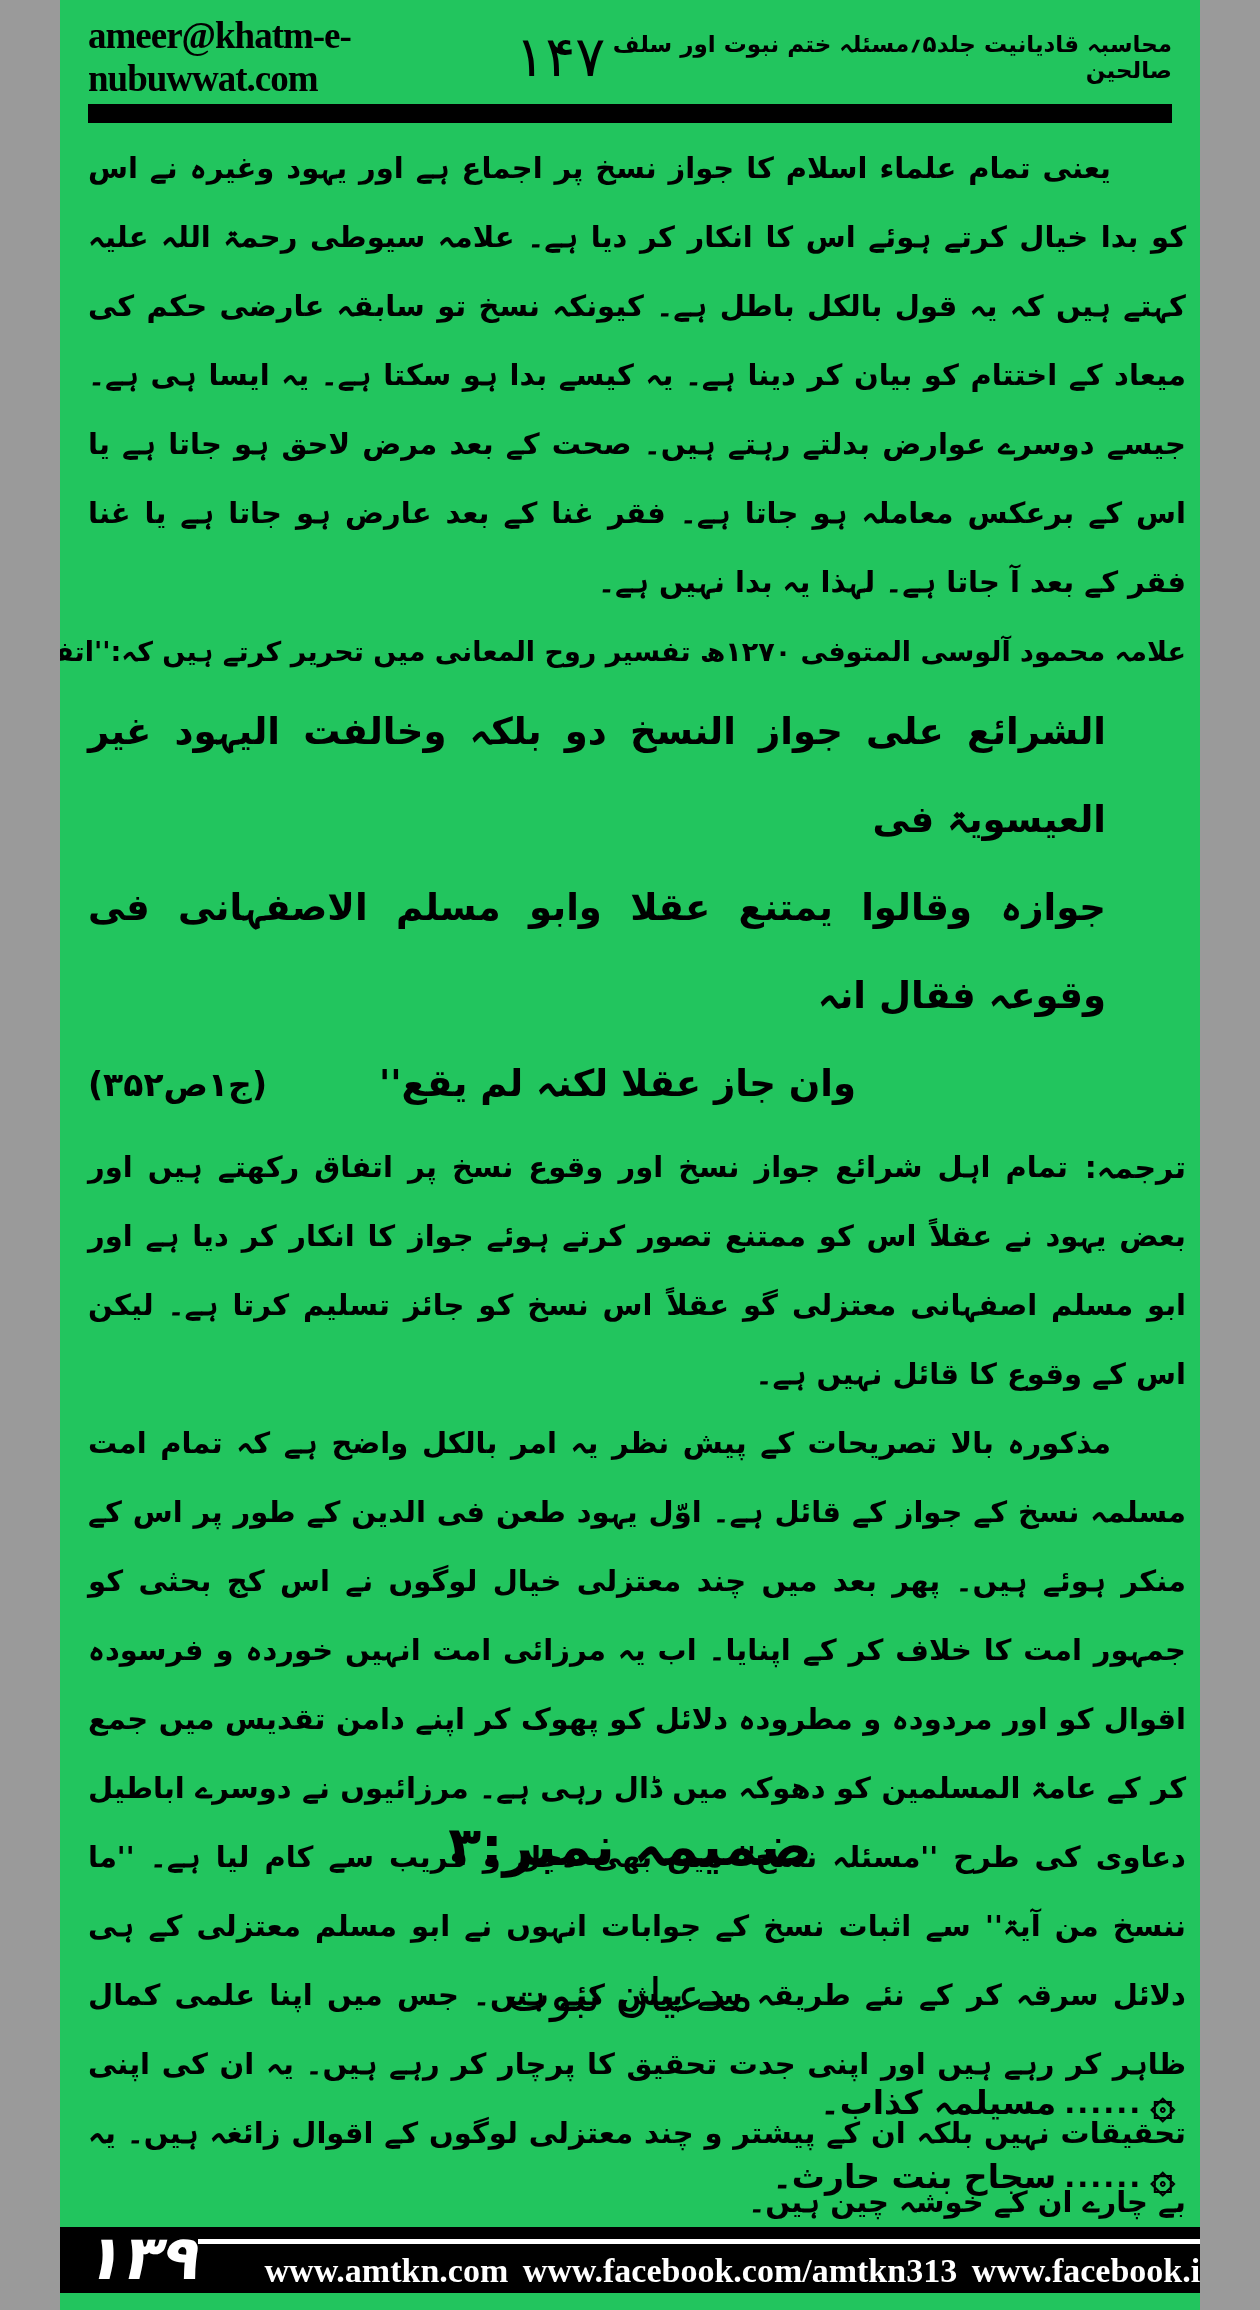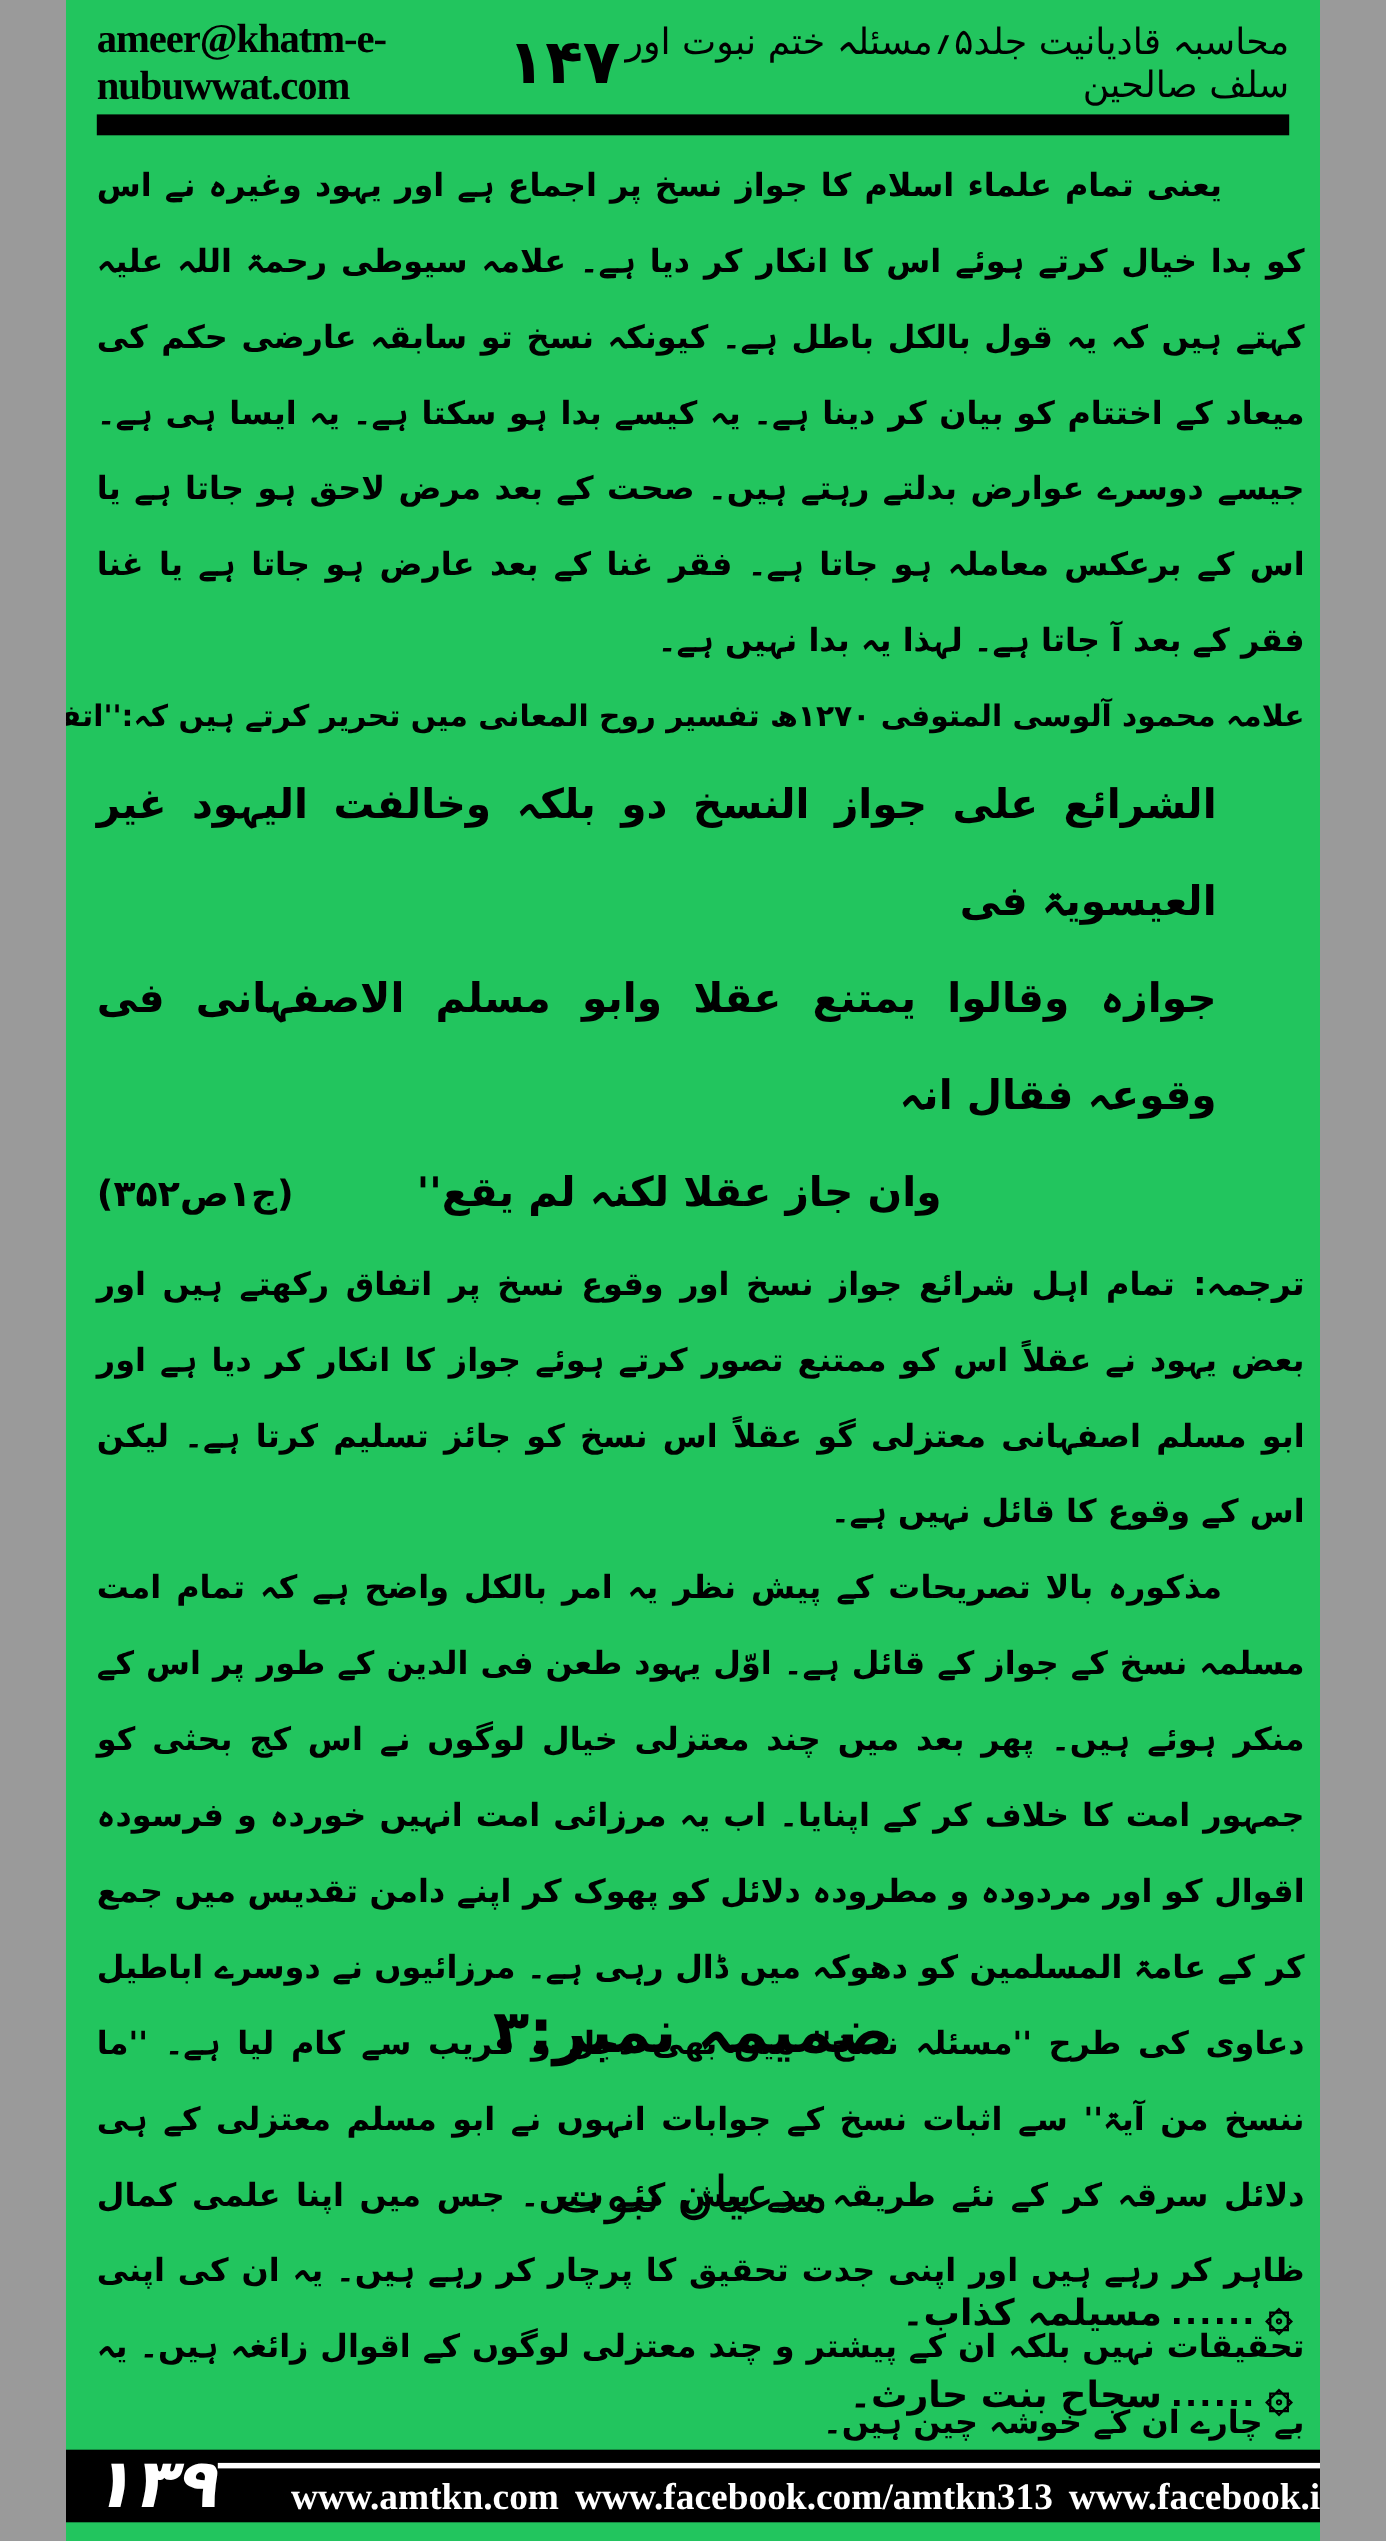--- a/index.html
+++ b/index.html
@@ -4,22 +4,22 @@
 <title>Book Page</title>
 <style>
   html,body{margin:0;padding:0;background:#9a9a9a;}
   .page{position:relative;width:1140px;height:2310px;margin:0 auto;background:#22c55e;
         color:#000;font-family:"DejaVu Sans",sans-serif;overflow:hidden;}
 
   
   .hdr{position:absolute;top:14px;left:28px;right:28px;height:86px;
        display:flex;align-items:center;justify-content:space-between;}
   .email{font-family:"Liberation Serif",serif;font-weight:bold;font-size:37px;letter-spacing:-1px;}
-  .pagenum-top{font-size:56px;font-weight:bold;direction:rtl;line-height:1;}
-  .hdr-title{font-size:33px;font-weight:normal;direction:rtl;}
+  .pagenum-top{font-size:56px;font-weight:normal;direction:rtl;line-height:1;}
+  .hdr-title{font-size:23px;font-weight:bold;direction:rtl;}
   .hdr-rule{position:absolute;top:104px;left:28px;right:28px;height:19px;background:#000;}
 
   
   .main{position:absolute;top:134px;left:28px;right:14px;direction:rtl;}
   .para{margin:0;font-size:29px;line-height:69px;font-weight:bold;
         direction:rtl;text-align:justify;}
   .indent{text-indent:75px;}
 
   .refline{display:flex;direction:rtl;justify-content:space-between;align-items:baseline;
            font-size:27px;line-height:69px;font-weight:bold;gap:10px;}

